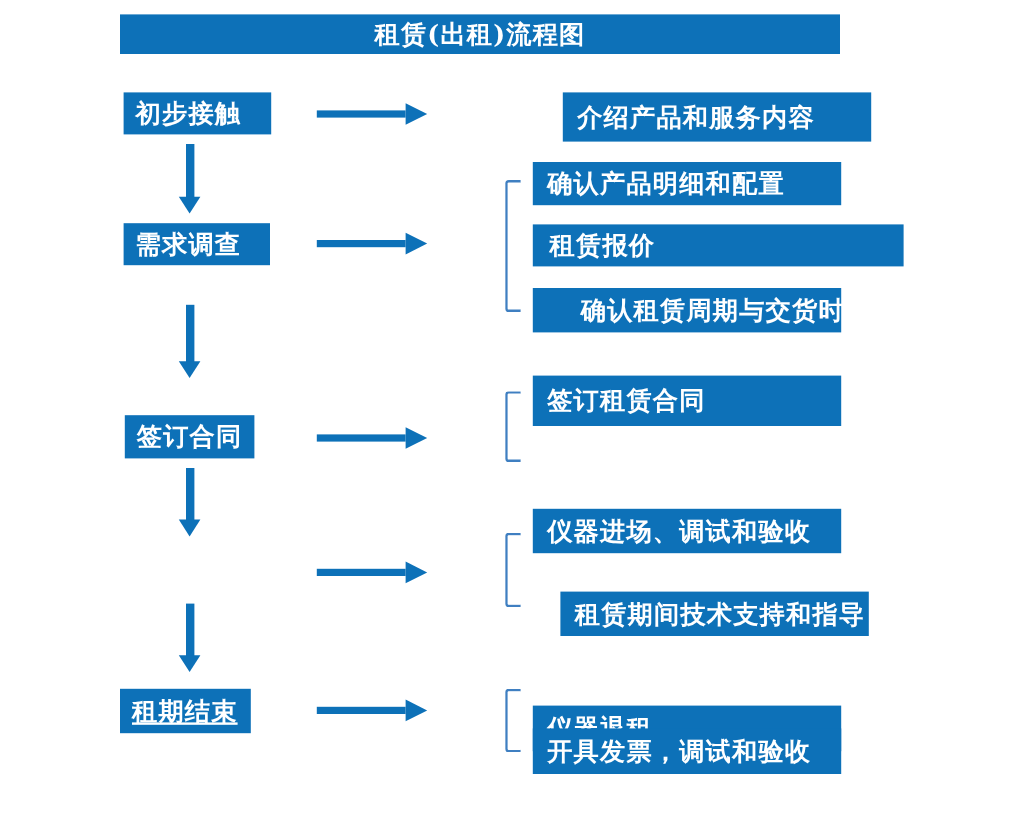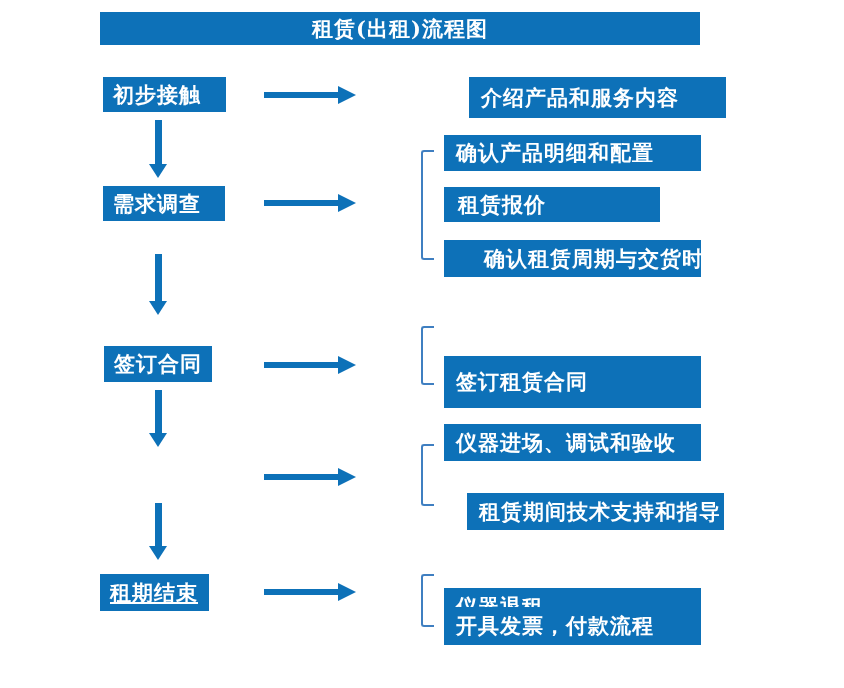--- a/index.html
+++ b/index.html
@@ -113,24 +113,24 @@
   </div>
 
   <div class="bracket" style="left:421px; top:150px; height:110px;"></div>
   <div class="bracket" style="left:421px; top:326px; height:59px;"></div>
   <div class="bracket" style="left:421px; top:444px; height:62px;"></div>
   <div class="bracket" style="left:421px; top:574px; height:53px;"></div>
 
   <div class="blue-box detail-box" style="left:444px; top:77px;  width:257px; height:41px;margin-left:25px;">介绍产品和服务内容</div>
 
   <div class="blue-box detail-box" style="left:444px; top:135px; width:257px; height:36px;">确认产品明细和配置</div>
-  <div class="blue-box detail-box" style="left:444px; top:187px; width:216px; height:35px;padding-left:14px;">租赁报价</div>
+  <div class="blue-box detail-box" style="left:444px; top:187px; width:309px; height:35px;padding-left:14px;">租赁报价</div>
   <div class="blue-box detail-box" style="left:444px; top:240px; width:257px; height:37px;padding-left:40px;">确认租赁周期与交货时间</div>
 
-  <div class="blue-box detail-box" style="left:444px; top:313px; width:257px; height:52px;margin-top:43px;">签订租赁合同</div>
+  <div class="blue-box detail-box" style="left:444px; top:313px; width:257px; height:42px;">签订租赁合同</div>
 
   <div class="blue-box detail-box" style="left:444px; top:424px; width:257px; height:37px;text-align:right;">仪器进场、调试和验收</div>
   <div class="blue-box detail-box" style="left:444px; top:493px; width:257px; height:37px;margin-left:23px;">租赁期间技术支持和指导</div>
 
   <div class="blue-box detail-box" style="left:444px; top:588px; width:257px; height:38px;font-family:Liberation Serif, serif;">仪器退租</div>
-  <div class="blue-box detail-box" style="left:444px; top:607px; width:257px; height:38px;">开具发票，付款流程</div>
+  <div class="blue-box detail-box" style="left:444px; top:607px; width:257px; height:38px;">开具发票，调试和验收</div>
 
 </div>
 
 </body></html>

